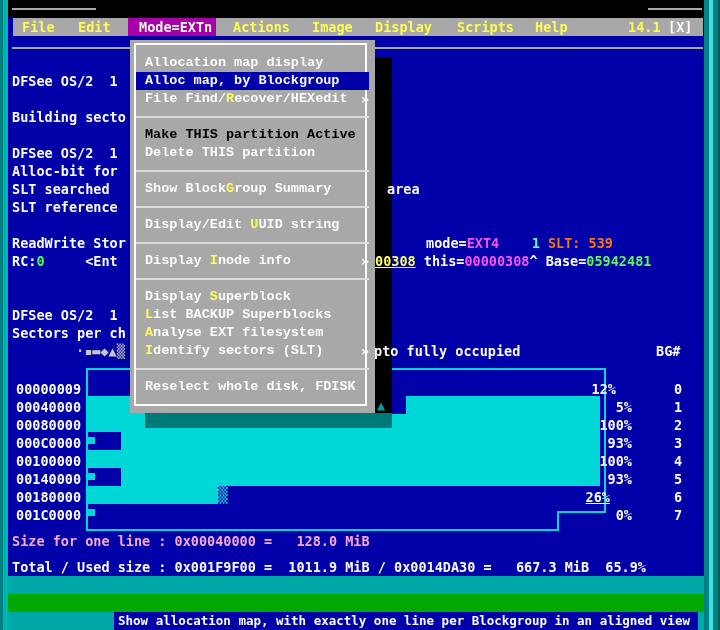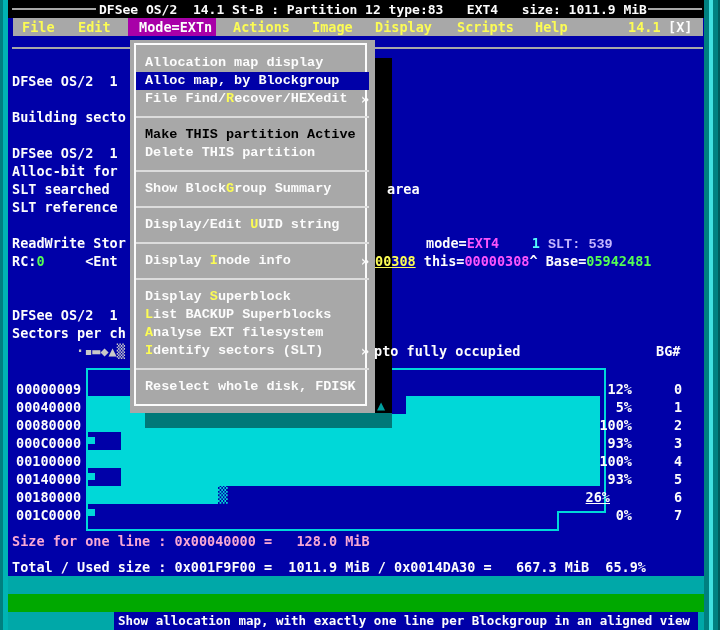--- a/index.html
+++ b/index.html
@@ -52,61 +52,60 @@
   
   .eb{z-index:30;}
 </style>
 </head>
 <body>
 
 <div class="screen">
 
   <div class="abs titlebar">
     <div class="abs gline" style="left:12px;top:8px;width:84px;"></div>
-    <div class="abs titletext" style="left:99px;">DFSee OS/2  14.1 St-B : Partition 12 type:83   EXT4   size: 1011.9 MiB</div>
     <div class="abs gline" style="left:648px;top:8px;width:54px;"></div>
   </div>
 
   <div class="abs menubar">
     <div id="menubar-items"><div class="abs mb-label" style="left:9px;top:0;">File</div><div class="abs mb-label" style="left:65px;top:0;">Edit</div><div class="abs mb-active" style="left:115px;top:0;width:88px;height:18px;"></div><div class="abs mb-label abs" style="left:126px;top:0;color:#FCFCFC;z-index:1;">Mode=EXTn</div><div class="abs mb-label" style="left:220px;top:0;">Actions</div><div class="abs mb-label" style="left:299px;top:0;">Image</div><div class="abs mb-label" style="left:362px;top:0;">Display</div><div class="abs mb-label" style="left:444px;top:0;">Scripts</div><div class="abs mb-label" style="left:522px;top:0;">Help</div></div>
     <div class="abs mb-label" style="left:615px;top:0;">14.1</div>
     <div class="abs" style="left:655px;top:0;color:#FCFCFC;">[X]</div>
   </div>
 
   <div class="abs gline" style="left:12px;top:47px;width:691px;z-index:1;"></div>
 
   <div id="log">
       <div class="abs row" style="left:12px;top:72px;z-index:7;"><span style="color: rgb(252, 252, 252);">DFSee OS/2  1</span></div>
       <div class="abs row" style="left:12px;top:108px;z-index:7;"><span style="color: rgb(252, 252, 252);">Building secto</span></div>
       <div class="abs row" style="left:12px;top:144px;z-index:7;"><span style="color: rgb(252, 252, 252);">DFSee OS/2  1</span></div>
       <div class="abs row" style="left:12px;top:162px;z-index:7;"><span style="color: rgb(252, 252, 252);">Alloc-bit for</span></div>
       <div class="abs row" style="left:12px;top:180px;z-index:7;"><span style="color: rgb(252, 252, 252);">SLT searched</span></div>
       <div class="abs row" style="left:387px;top:180px;z-index:7;"><span style="color: rgb(252, 252, 252);">area</span></div>
       <div class="abs row" style="left:12px;top:198px;z-index:7;"><span style="color: rgb(252, 252, 252);">SLT reference</span></div>
       <div class="abs row" style="left:12px;top:234px;z-index:7;"><span style="color: rgb(252, 252, 252);">ReadWrite Stor</span></div>
-      <div class="abs row" style="left:426px;top:234px;z-index:7;"><span style="color: rgb(252, 252, 252);">mode=</span><span style="color: rgb(252, 84, 252);">EXT4</span><span style="color: rgb(252, 252, 252);">    </span><span style="color: rgb(84, 252, 252);">1</span><span style="color: #c4b5fd; font-family: Liberation Mono, monospace;"> SLT: 539</span></div>
+      <div class="abs row" style="left:426px;top:234px;z-index:7;"><span style="color: rgb(252, 252, 252);">mode=</span><span style="color: rgb(252, 84, 252);">EXT4</span><span style="color: rgb(252, 252, 252);">    </span><span style="color: rgb(84, 252, 252);">1</span><span style="color: #f97316;"> SLT: 539</span></div>
       <div class="abs row" style="left:12px;top:252px;z-index:7;"><span style="color: rgb(252, 252, 252);">RC:</span><span style="color: rgb(84, 252, 84);">0</span><span style="color: rgb(252, 252, 252);">     &lt;Ent</span></div>
       <div class="abs row" style="left:375px;top:252px;z-index:7;"><span style="color: rgb(252, 252, 84); text-decoration: underline;">00308</span><span style="color: rgb(252, 252, 252);"> this=</span><span style="color: rgb(252, 84, 252);">00000308</span><span style="color: rgb(252, 252, 252);">^ Base=</span><span style="color: rgb(84, 252, 84);">05942481</span></div>
       <div class="abs row" style="left:12px;top:306px;z-index:7;"><span style="color: rgb(252, 252, 252);">DFSee OS/2  1</span></div>
       <div class="abs row" style="left:12px;top:324px;z-index:7;"><span style="color: rgb(252, 252, 252);">Sectors per ch</span></div>
       <div class="abs row" style="left:76px;top:342px;z-index:7;"><span style="color: rgb(200, 200, 200);">·▪▬◆▲▒</span></div>
       <div class="abs row" style="left:374px;top:342px;z-index:7;"><span style="color: rgb(252, 252, 252);">pto fully occupied</span></div>
       <div class="abs row" style="left:656px;top:342px;z-index:7;"><span style="color: rgb(252, 252, 252);">BG#</span></div>
     </div>
 
   <div class="abs cline" style="left:86px;top:368px;width:518px;height:2px;"></div>
   <div class="abs cline" style="left:86px;top:368px;width:2px;height:163px;"></div>
   <div class="abs cline" style="left:604px;top:368px;width:2px;height:145px;"></div>
   <div class="abs cline" style="left:557px;top:511px;width:49px;height:2px;"></div>
   <div class="abs cline" style="left:557px;top:511px;width:2px;height:20px;"></div>
   <div class="abs cline" style="left:86px;top:529px;width:473px;height:2px;"></div>
 
   <div id="chart-rows">
       <div class="abs addr row" style="left:16px;top:380px;">00000009</div>
-      <div class="abs pct row" style="left:560px;top:380px;width:72px;">12%</div>
+      <div class="abs pct row" style="left:544px;top:380px;width:72px;">12%</div>
       <div class="abs bgn row" style="left:674px;top:380px;">0</div>
       <div class="abs addr row" style="left:16px;top:398px;">00040000</div>
       <div class="abs bar" style="left:88px;top:396px;width:288px;height:18px;"></div>
       <div class="abs bar" style="left:406px;top:396px;width:194px;height:18px;"></div>
       <div class="abs pct row" style="left:560px;top:398px;width:72px;">5%</div>
       <div class="abs bgn row" style="left:674px;top:398px;">1</div>
       <div class="abs addr row" style="left:16px;top:416px;">00080000</div>
       <div class="abs bar" style="left:88px;top:414px;width:512px;height:18px;"></div>
       <div class="abs pct row" style="left:560px;top:416px;width:72px;">100%</div>
       <div class="abs bgn row" style="left:674px;top:416px;">2</div>

